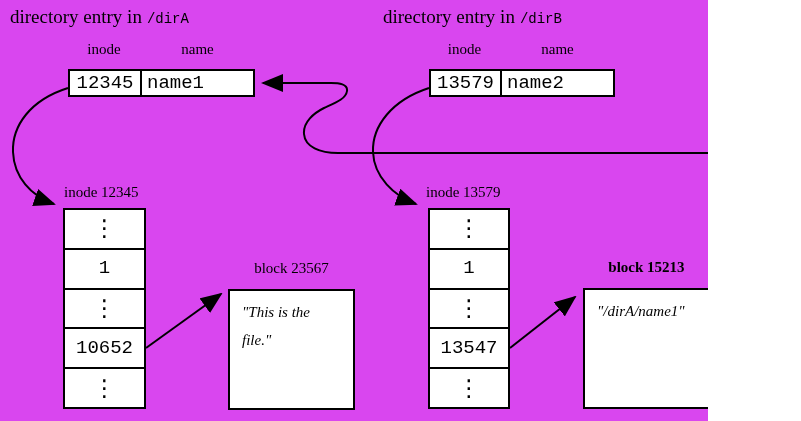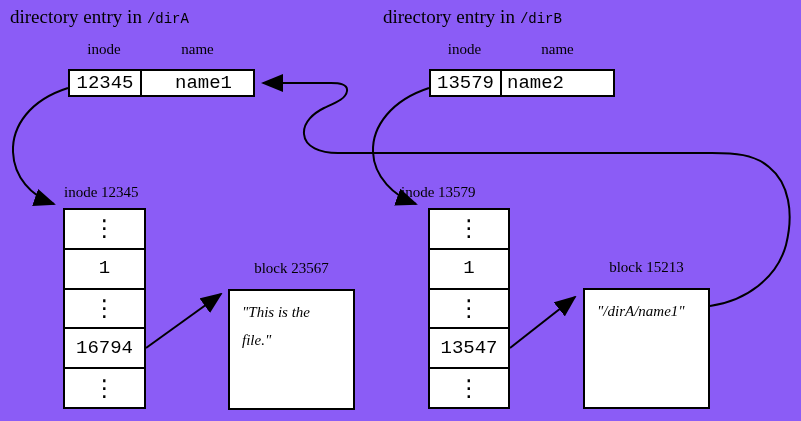--- a/index.html
+++ b/index.html
@@ -1,17 +1,17 @@
 <!DOCTYPE html>
 <html><head>
 <meta charset="utf-8">
 <style>
   html,body{margin:0;padding:0;background:#ffffff;}
   .canvas{
-    position:relative;width:801px;height:421px;background:#8b5cf6;
+    position:relative;width:708px;height:421px;background:#d946ef;
     color:#000;font-family:"Liberation Serif",serif;overflow:hidden;
   }
   .abs{position:absolute;}
   .title{font-size:19px;white-space:nowrap;}
   .title .mono{font-size:14px;margin-left:5px;}
   .mono{font-family:"Liberation Mono","DejaVu Sans Mono",monospace;}
   .hdr{font-size:15px;text-align:center;}
   .lbl{font-size:15px;white-space:nowrap;}
   .lbl.center{text-align:center;}
   .entry{
@@ -49,55 +49,55 @@
 
   <div class="abs title" style="left:10px;top:6px;"><span>directory entry in</span><span class="mono">/dirA</span></div>
   <div class="abs title" style="left:383px;top:6px;"><span>directory entry in</span><span class="mono">/dirB</span></div>
 
   <div class="abs hdr" style="left:68px;top:41px;width:72px;">inode</div>
   <div class="abs hdr" style="left:140px;top:41px;width:115px;">name</div>
 
   <div class="abs hdr" style="left:429px;top:41px;width:71px;">inode</div>
   <div class="abs hdr" style="left:500px;top:41px;width:115px;">name</div>
 
-  <div class="abs entry" style="left:68px;top:69px;width:187px;gap:28px;">
+  <div class="abs entry" style="left:68px;top:69px;width:187px;">
     <div class="cell c1" style="width:72px;">12345</div>
     <div class="cell c2" style="flex:1;">name1</div>
   </div>
 
   <div class="abs entry" style="left:429px;top:69px;width:186px;">
     <div class="cell c1" style="width:71px;">13579</div>
     <div class="cell c2" style="flex:1;border-radius:9px;">name2</div>
   </div>
 
   <div class="abs lbl" style="left:64px;top:184px;">inode 12345</div>
   <div class="abs itable" style="left:63px;top:208px;width:83px;height:201px;">
     <div class="irow">⋮</div>
     <div class="irow">1</div>
     <div class="irow">⋮</div>
-    <div class="irow">16794</div>
+    <div class="irow">10652</div>
     <div class="irow">⋮</div>
   </div>
 
-  <div class="abs lbl" style="left:401px;top:184px;">inode 13579</div>
+  <div class="abs lbl" style="left:426px;top:184px;">inode 13579</div>
   <div class="abs itable" style="left:428px;top:208px;width:82px;height:201px;">
     <div class="irow">⋮</div>
     <div class="irow">1</div>
     <div class="irow">⋮</div>
     <div class="irow">13547</div>
     <div class="irow">⋮</div>
   </div>
 
   <div class="abs lbl center" style="left:228px;top:260px;width:127px;">block 23567</div>
   <div class="abs block" style="left:228px;top:289px;width:127px;height:121px;">
     <div class="bline">"This is the</div>
     <div class="bline">file."</div>
   </div>
 
-  <div class="abs lbl center" style="left:583px;top:259px;width:127px;">block 15213</div>
+  <div class="abs lbl center" style="left:583px;top:259px;width:127px;font-weight:bold;">block 15213</div>
   <div class="abs block" style="left:583px;top:288px;width:127px;height:121px;">
     <div class="bline">"/dirA/name1"</div>
   </div>
 
   <svg class="connectors" width="801" height="421" viewBox="0 0 801 421">
     <defs>
       <marker id="arr" viewBox="0 0 11 9" refX="10" refY="4.5" markerWidth="11" markerHeight="9" orient="auto">
         <path d="M0,0 L11,4.5 L0,9 Z" style="fill:#000;stroke:none;"></path>
       </marker>
     </defs>

